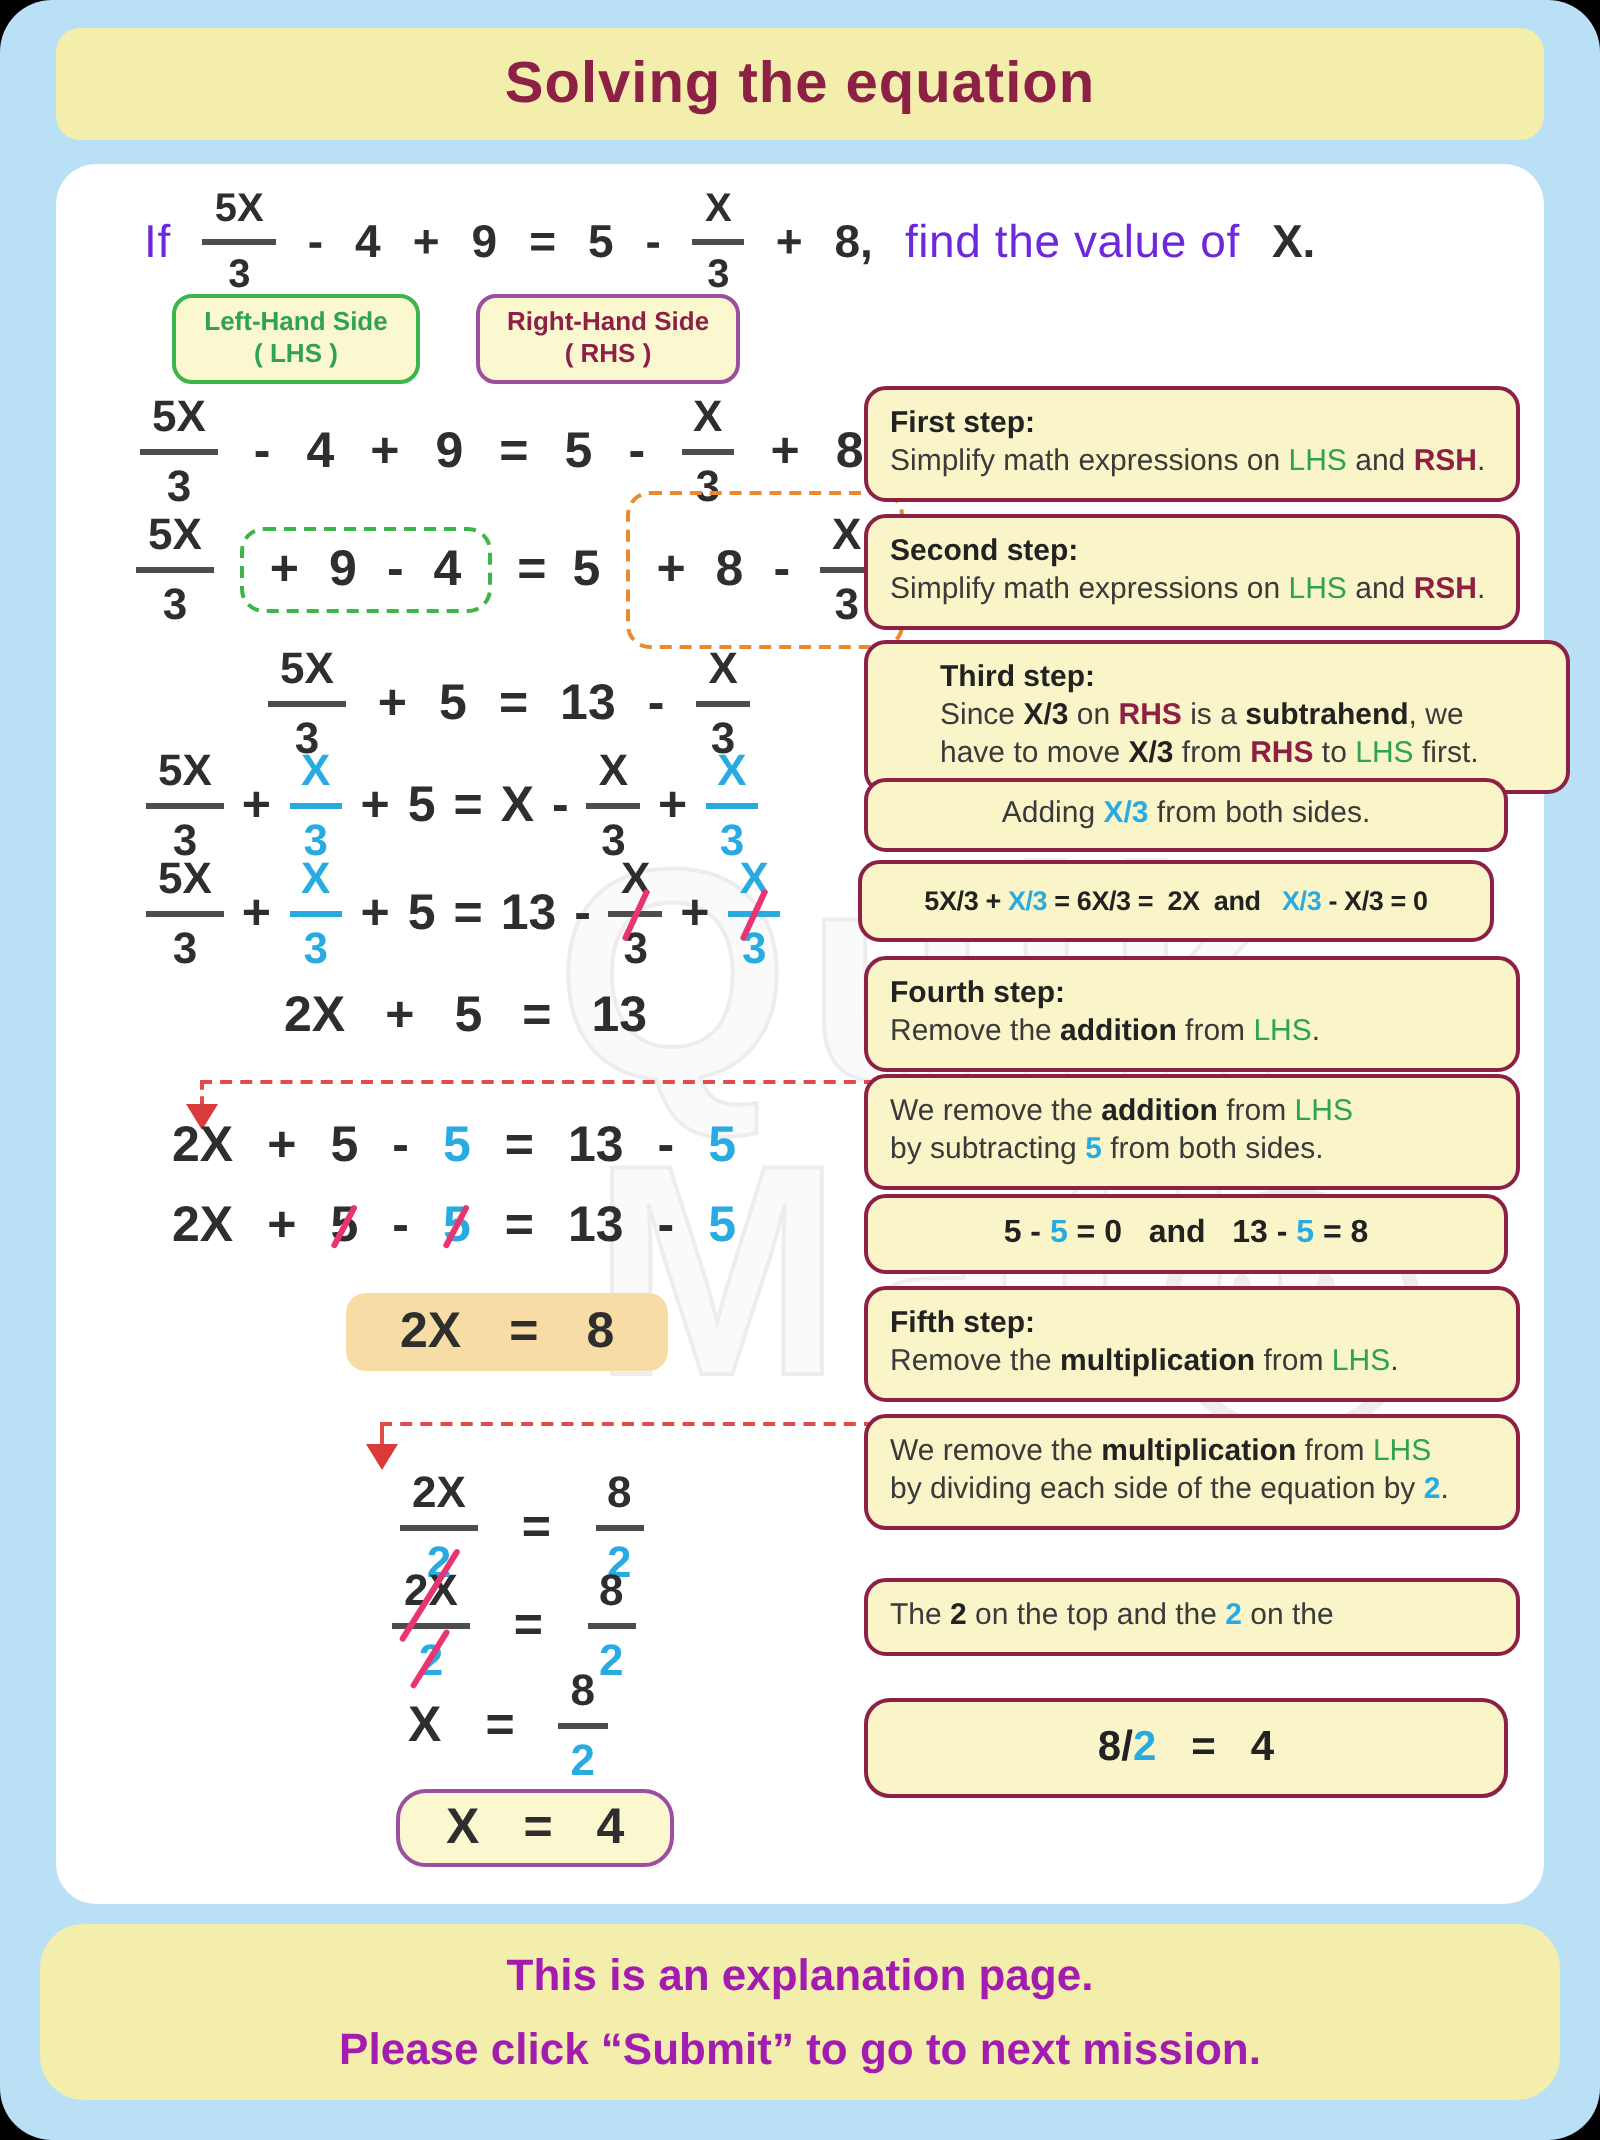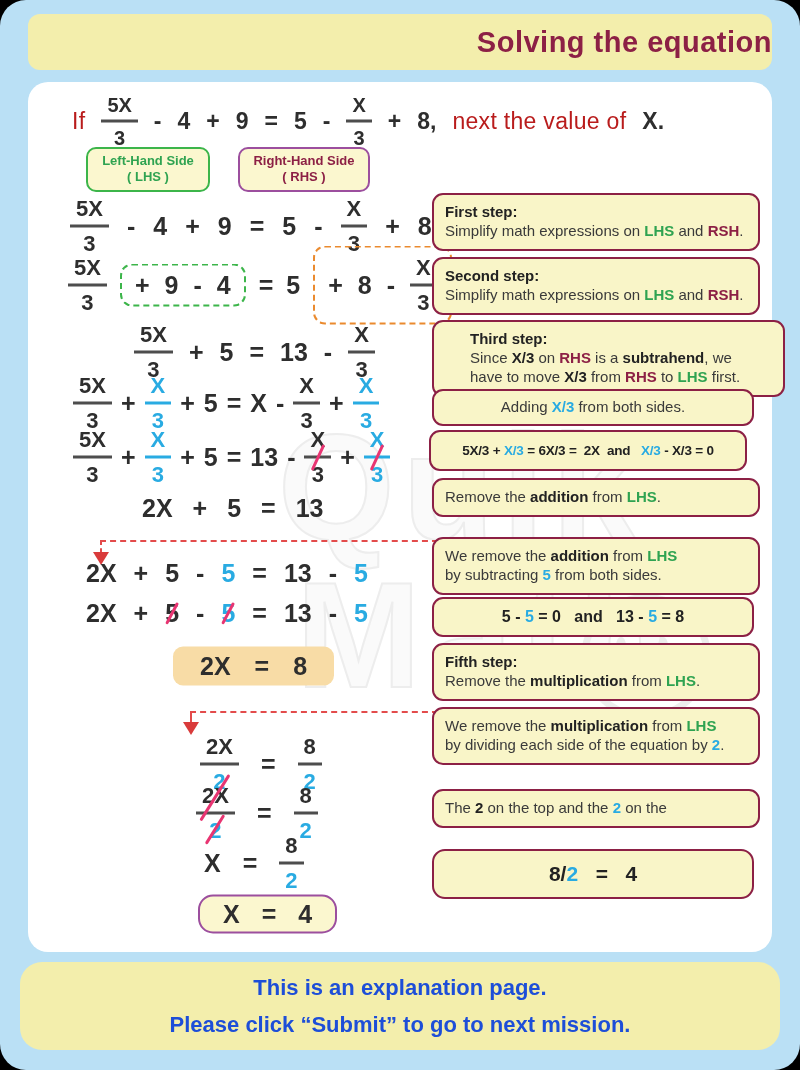--- a/index.html
+++ b/index.html
@@ -1,20 +1,20 @@
 <!DOCTYPE html>
 <html><head>
 <meta charset="utf-8">
 <style>
   html,body{margin:0;padding:0;background:#000;}
   .page{position:relative;width:800px;height:1070px;background:#BAE0F5;border-radius:26px;
         overflow:hidden;font-family:"Liberation Sans","DejaVu Sans",sans-serif;}
   
   .banner{position:absolute;left:28px;right:28px;top:14px;height:56px;background:#F3EEAC;
-          border-radius:12px;display:flex;align-items:center;justify-content:flex-end;}
+          border-radius:12px;display:flex;align-items:center;justify-content:center;}
   .banner h1{margin:0;font-size:29px;font-weight:bold;color:#8C2045;letter-spacing:0.5px;}
   
   .card{position:absolute;left:28px;top:82px;width:744px;height:870px;background:#FFFFFF;
         border-radius:20px;}
   
   .wm{position:absolute;font-weight:bold;color:rgba(0,0,0,0.02);
       -webkit-text-stroke:2px #EDEDED;letter-spacing:8px;line-height:1;pointer-events:none;}
   .wm1{left:250px;top:330px;font-size:150px;}
   .wm2{left:268px;top:478px;font-size:150px;}
   .wm-face{position:absolute;left:553px;top:512px;width:116px;height:112px;border:7px solid #EDEDED;
@@ -25,21 +25,21 @@
             border-radius:0 0 24px 24px;}
   
   .badge{position:absolute;text-align:center;font-weight:bold;font-size:13px;line-height:1.25;
          padding:4px 8px;border-radius:10px;background:#FBF7CF;border:2.5px solid;}
   .badge.lhs{left:58px;top:65px;width:104px;border-color:#3CB54A;color:#2FA351;}
   .badge.rhs{left:210px;top:65px;width:112px;border-color:#9C4F9E;color:#8C2045;}
   
   .eq-row{position:absolute;display:flex;align-items:center;gap:16px;color:#2E2E2E;
           transform:translateY(-50%);white-space:nowrap;}
   .tok{font-size:25px;font-weight:700;line-height:1;position:relative;}
-  .tok.plain{font-size:21px;font-weight:400;letter-spacing:0.3px;color:#b91c1c;}
+  .tok.plain{font-size:21px;font-weight:400;letter-spacing:0.3px;color:#6d28d9;}
   .cyan{color:#29ABE2;}
   .frac{display:inline-flex;flex-direction:column;align-items:center;line-height:1;position:relative;
         font-size:22px;font-weight:700;}
   .frac .num{padding:2px 6px 5px;border-bottom:3px solid #4D4D4D;position:relative;}
   .frac .den{padding:5px 6px 2px;position:relative;}
   .frac.cyan .num{border-color:#29ABE2;}
   .grp{display:inline-flex;align-items:center;gap:15px;padding:7px 13px;border:2.5px dashed;
        border-radius:12px;}
   .grp.green{border-color:#3CB54A;}
   .grp.orange{border-color:#EA8A2E;}
@@ -76,21 +76,21 @@
   .a1t{position:absolute;left:65px;top:470px;width:0;height:0;border-left:8px solid transparent;
        border-right:8px solid transparent;border-top:13px solid #D93B3B;}
   .a2h{left:162px;top:629px;width:248px;}
   .a2v{left:162px;top:629px;height:12px;}
   .a2t{position:absolute;left:155px;top:640px;width:0;height:0;border-left:8px solid transparent;
        border-right:8px solid transparent;border-top:13px solid #D93B3B;}
   
   .sbox{position:absolute;left:404px;width:302px;background:#F9F5C8;border:2.5px solid #8C2045;
         border-radius:11px;padding:8px 11px;font-size:15px;line-height:1.26;color:#3A3A3A;}
   .sbox .hd{font-weight:bold;color:#222;}
-  .sbox .c-green{color:#2FA351;font-weight:700;}
+  .sbox .c-green{color:#2FA351;font-weight:400;}
   .sbox .c-maroon{color:#8C2045;font-weight:700;}
   .sbox .c-cyan{color:#29ABE2;font-weight:700;}
   .sbox .b{font-weight:700;color:#222;}
   .b-step1{top:111px;}
   .b-step2{top:175px;}
   .b-step3{top:238px;padding-left:36px;}
   .b-adding{top:307px;text-align:center;padding:7px 8px;}
   .b-identity{top:348px;left:401px;width:310px;text-align:center;font-weight:700;color:#222;
               font-size:13.5px;padding:10px 2px;letter-spacing:-0.2px;}
   .b-step4{top:396px;}
@@ -98,21 +98,21 @@
   .b-arith5{top:515px;text-align:center;font-weight:700;color:#222;font-size:16px;padding:8px 8px;}
   .b-step5{top:561px;}
   .b-removeMult{top:625px;}
   .b-cancel2{top:707px;}
   .b-result82{top:767px;text-align:center;font-weight:700;color:#222;font-size:21px;
               padding:10px 8px;border-radius:13px;}
   
   .footer{position:absolute;left:20px;top:962px;width:760px;height:88px;background:#F3EEAC;
           border-radius:22px;display:flex;flex-direction:column;align-items:center;
           justify-content:center;gap:11px;}
-  .footer div{font-size:22px;font-weight:bold;color:#1d4ed8;}
+  .footer div{font-size:22px;font-weight:bold;color:#a21caf;}
 </style>
 </head>
 <body>
 
 <div class="page">
 
   <div class="banner">
     <h1>Solving the equation</h1>
   </div>
 
@@ -155,21 +155,21 @@
           <span class="tok">9</span>
           <span class="tok">=</span>
           <span class="tok">5</span>
           <span class="tok">-</span>
           <span class="frac">
             <span class="num">X</span>
             <span class="den">3</span>
           </span>
           <span class="tok">+</span>
           <span class="tok">8,</span>
-          <span class="tok plain">next the value of</span>
+          <span class="tok plain">find the value of</span>
           <span class="tok">X.</span>
         </div>
         <div class="eq-row r-r1">
           <span class="frac">
             <span class="num">5X</span>
             <span class="den">3</span>
           </span>
           <span class="tok">-</span>
           <span class="tok">4</span>
           <span class="tok">+</span>
@@ -357,20 +357,21 @@
           <div class="ln">Since <span class=" b">X/3</span> on <span class="c-maroon">RHS</span> is a <span class=" b">subtrahend</span>, we</div>
           <div class="ln">have to move <span class=" b">X/3</span> from <span class="c-maroon">RHS</span> to <span class="c-green">LHS</span> first.</div>
         </div>
         <div class="sbox b-adding">
           <div class="ln">Adding <span class="c-cyan">X/3</span> from both sides.</div>
         </div>
         <div class="sbox b-identity">
           <div class="ln">5X/3 + <span class="c-cyan">X/3</span> = 6X/3 = &nbsp;2X&nbsp; and &nbsp; <span class="c-cyan">X/3</span> - X/3 = 0</div>
         </div>
         <div class="sbox b-step4">
+          <div class="hd">Fourth step:</div>
           <div class="ln">Remove the <span class=" b">addition</span> from <span class="c-green">LHS</span>.</div>
         </div>
         <div class="sbox b-removeAdd">
           <div class="ln">We remove the <span class=" b">addition</span> from <span class="c-green">LHS</span></div>
           <div class="ln">by subtracting <span class="c-cyan">5</span> from both sides.</div>
         </div>
         <div class="sbox b-arith5">
           <div class="ln">5 - <span class="c-cyan">5</span> = 0 &nbsp; and &nbsp; 13 - <span class="c-cyan">5</span> = 8</div>
         </div>
         <div class="sbox b-step5">

